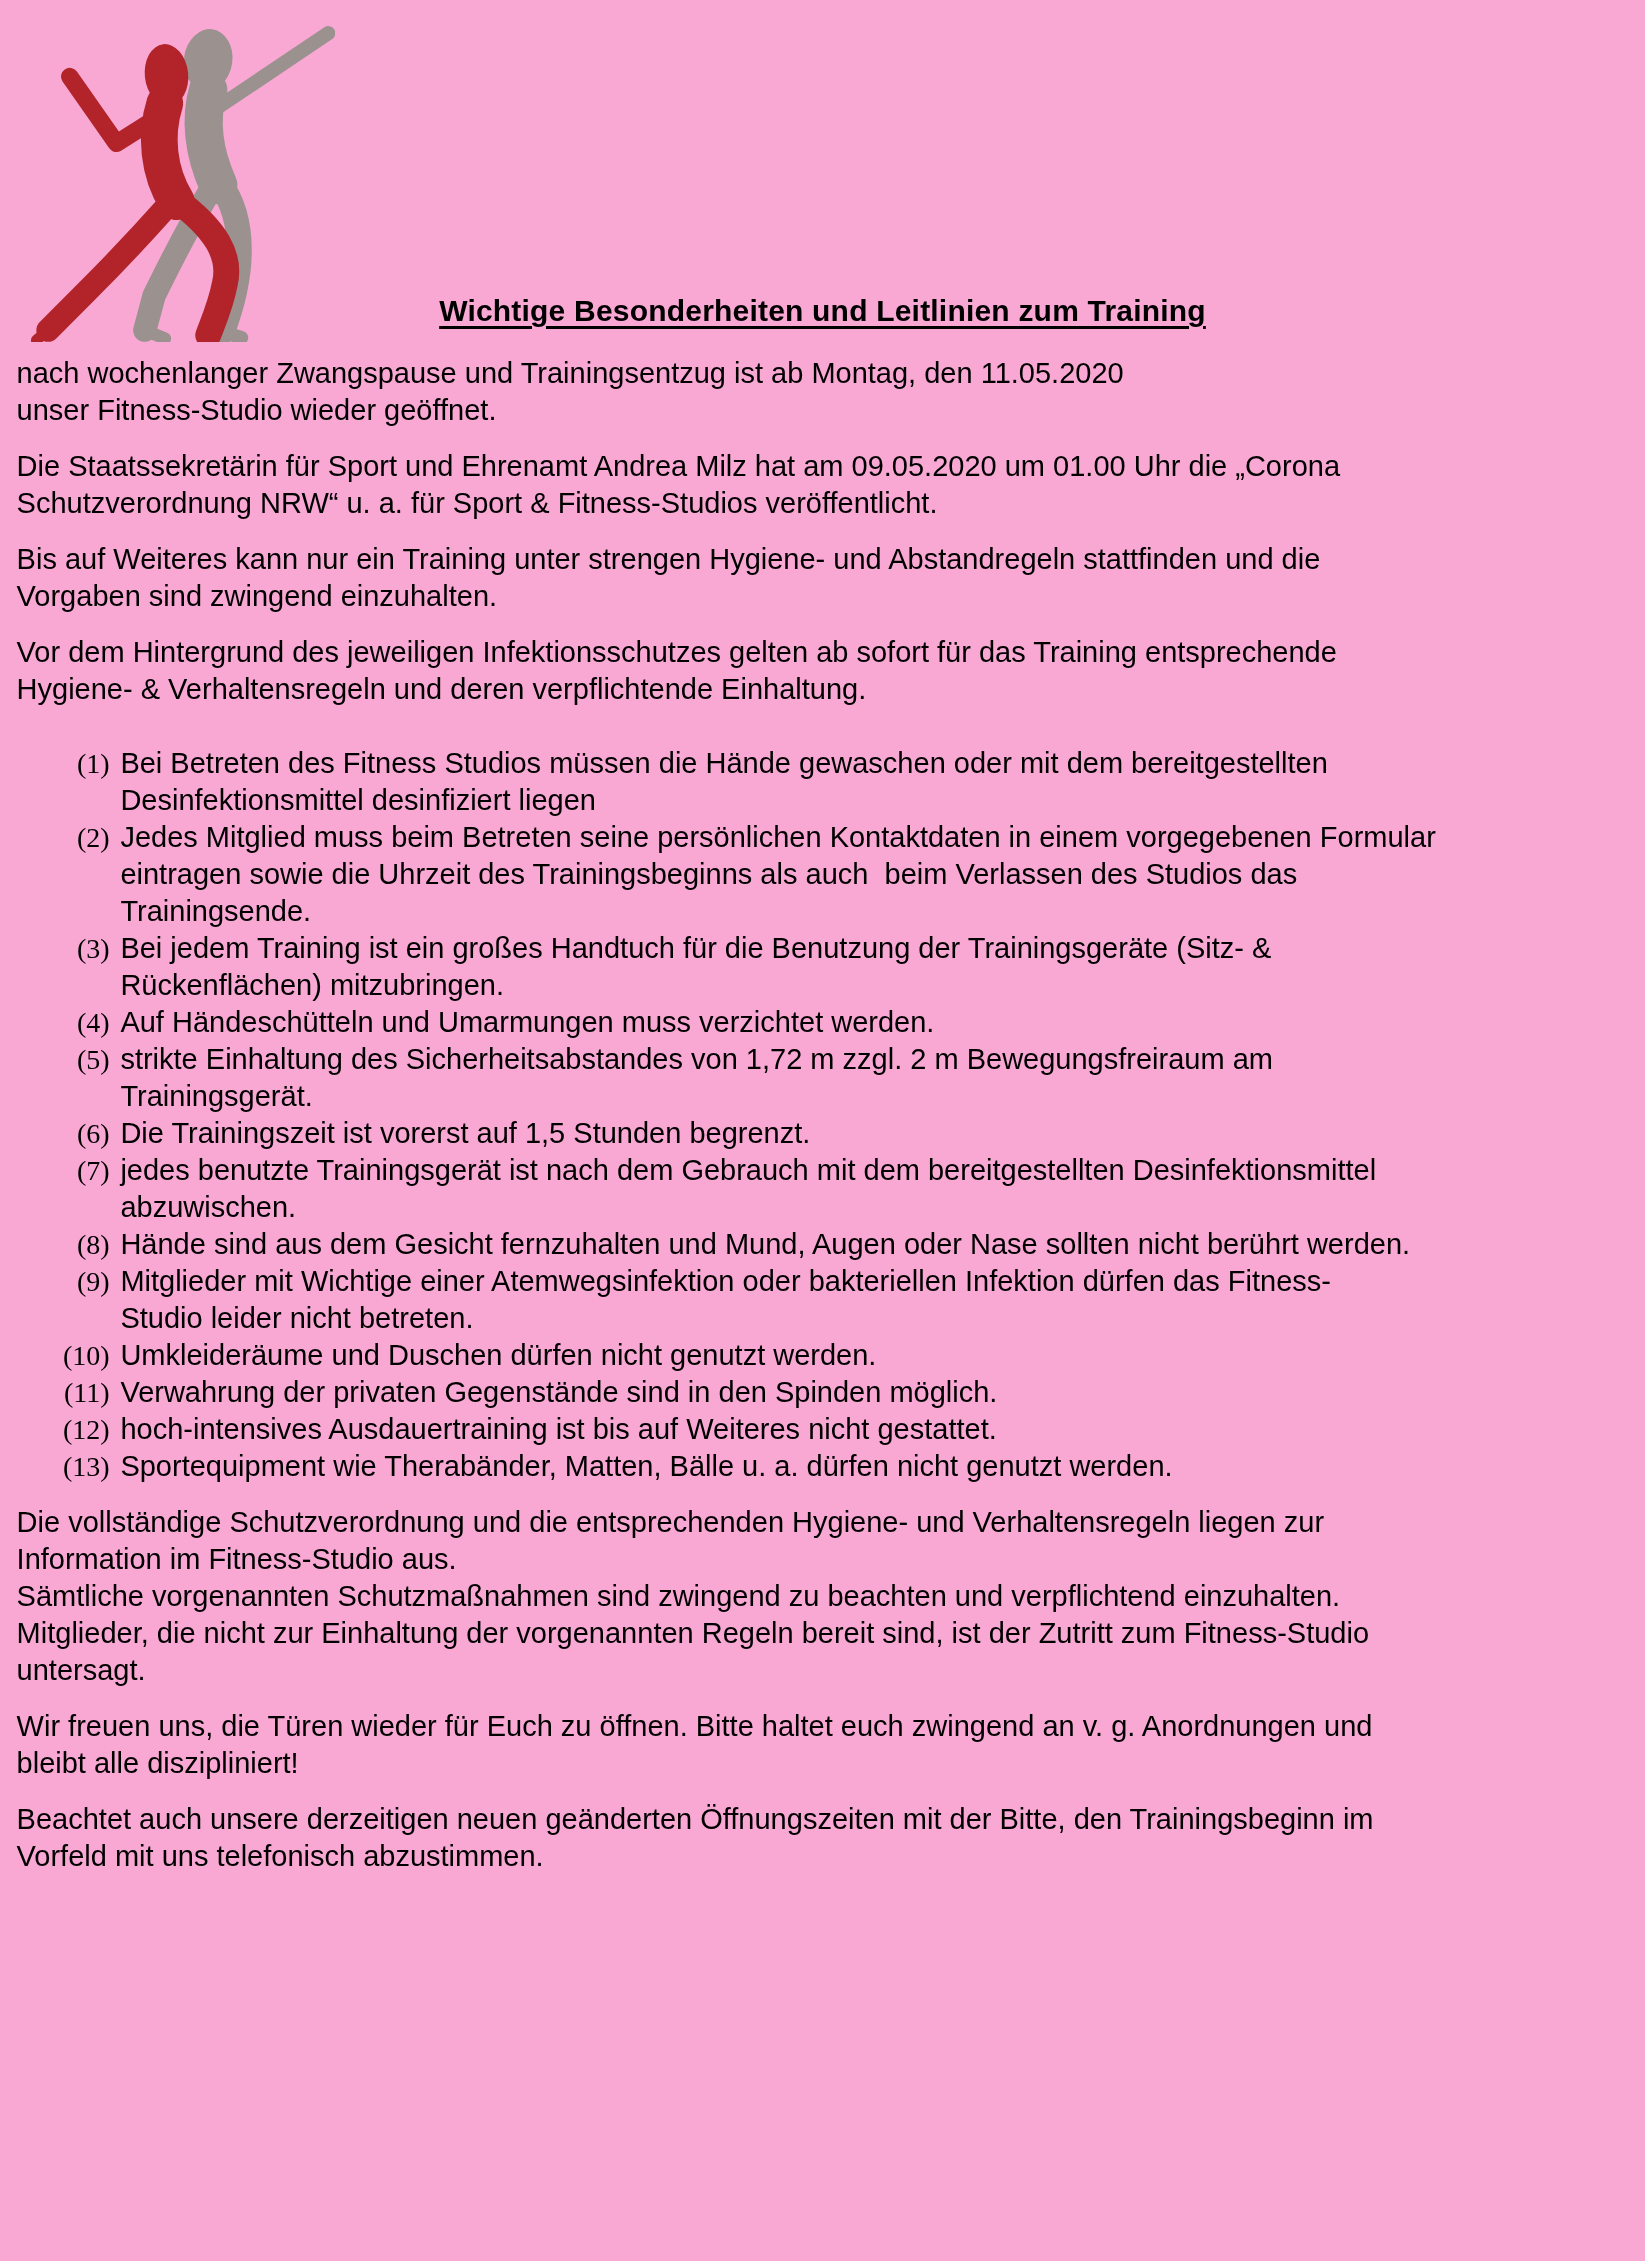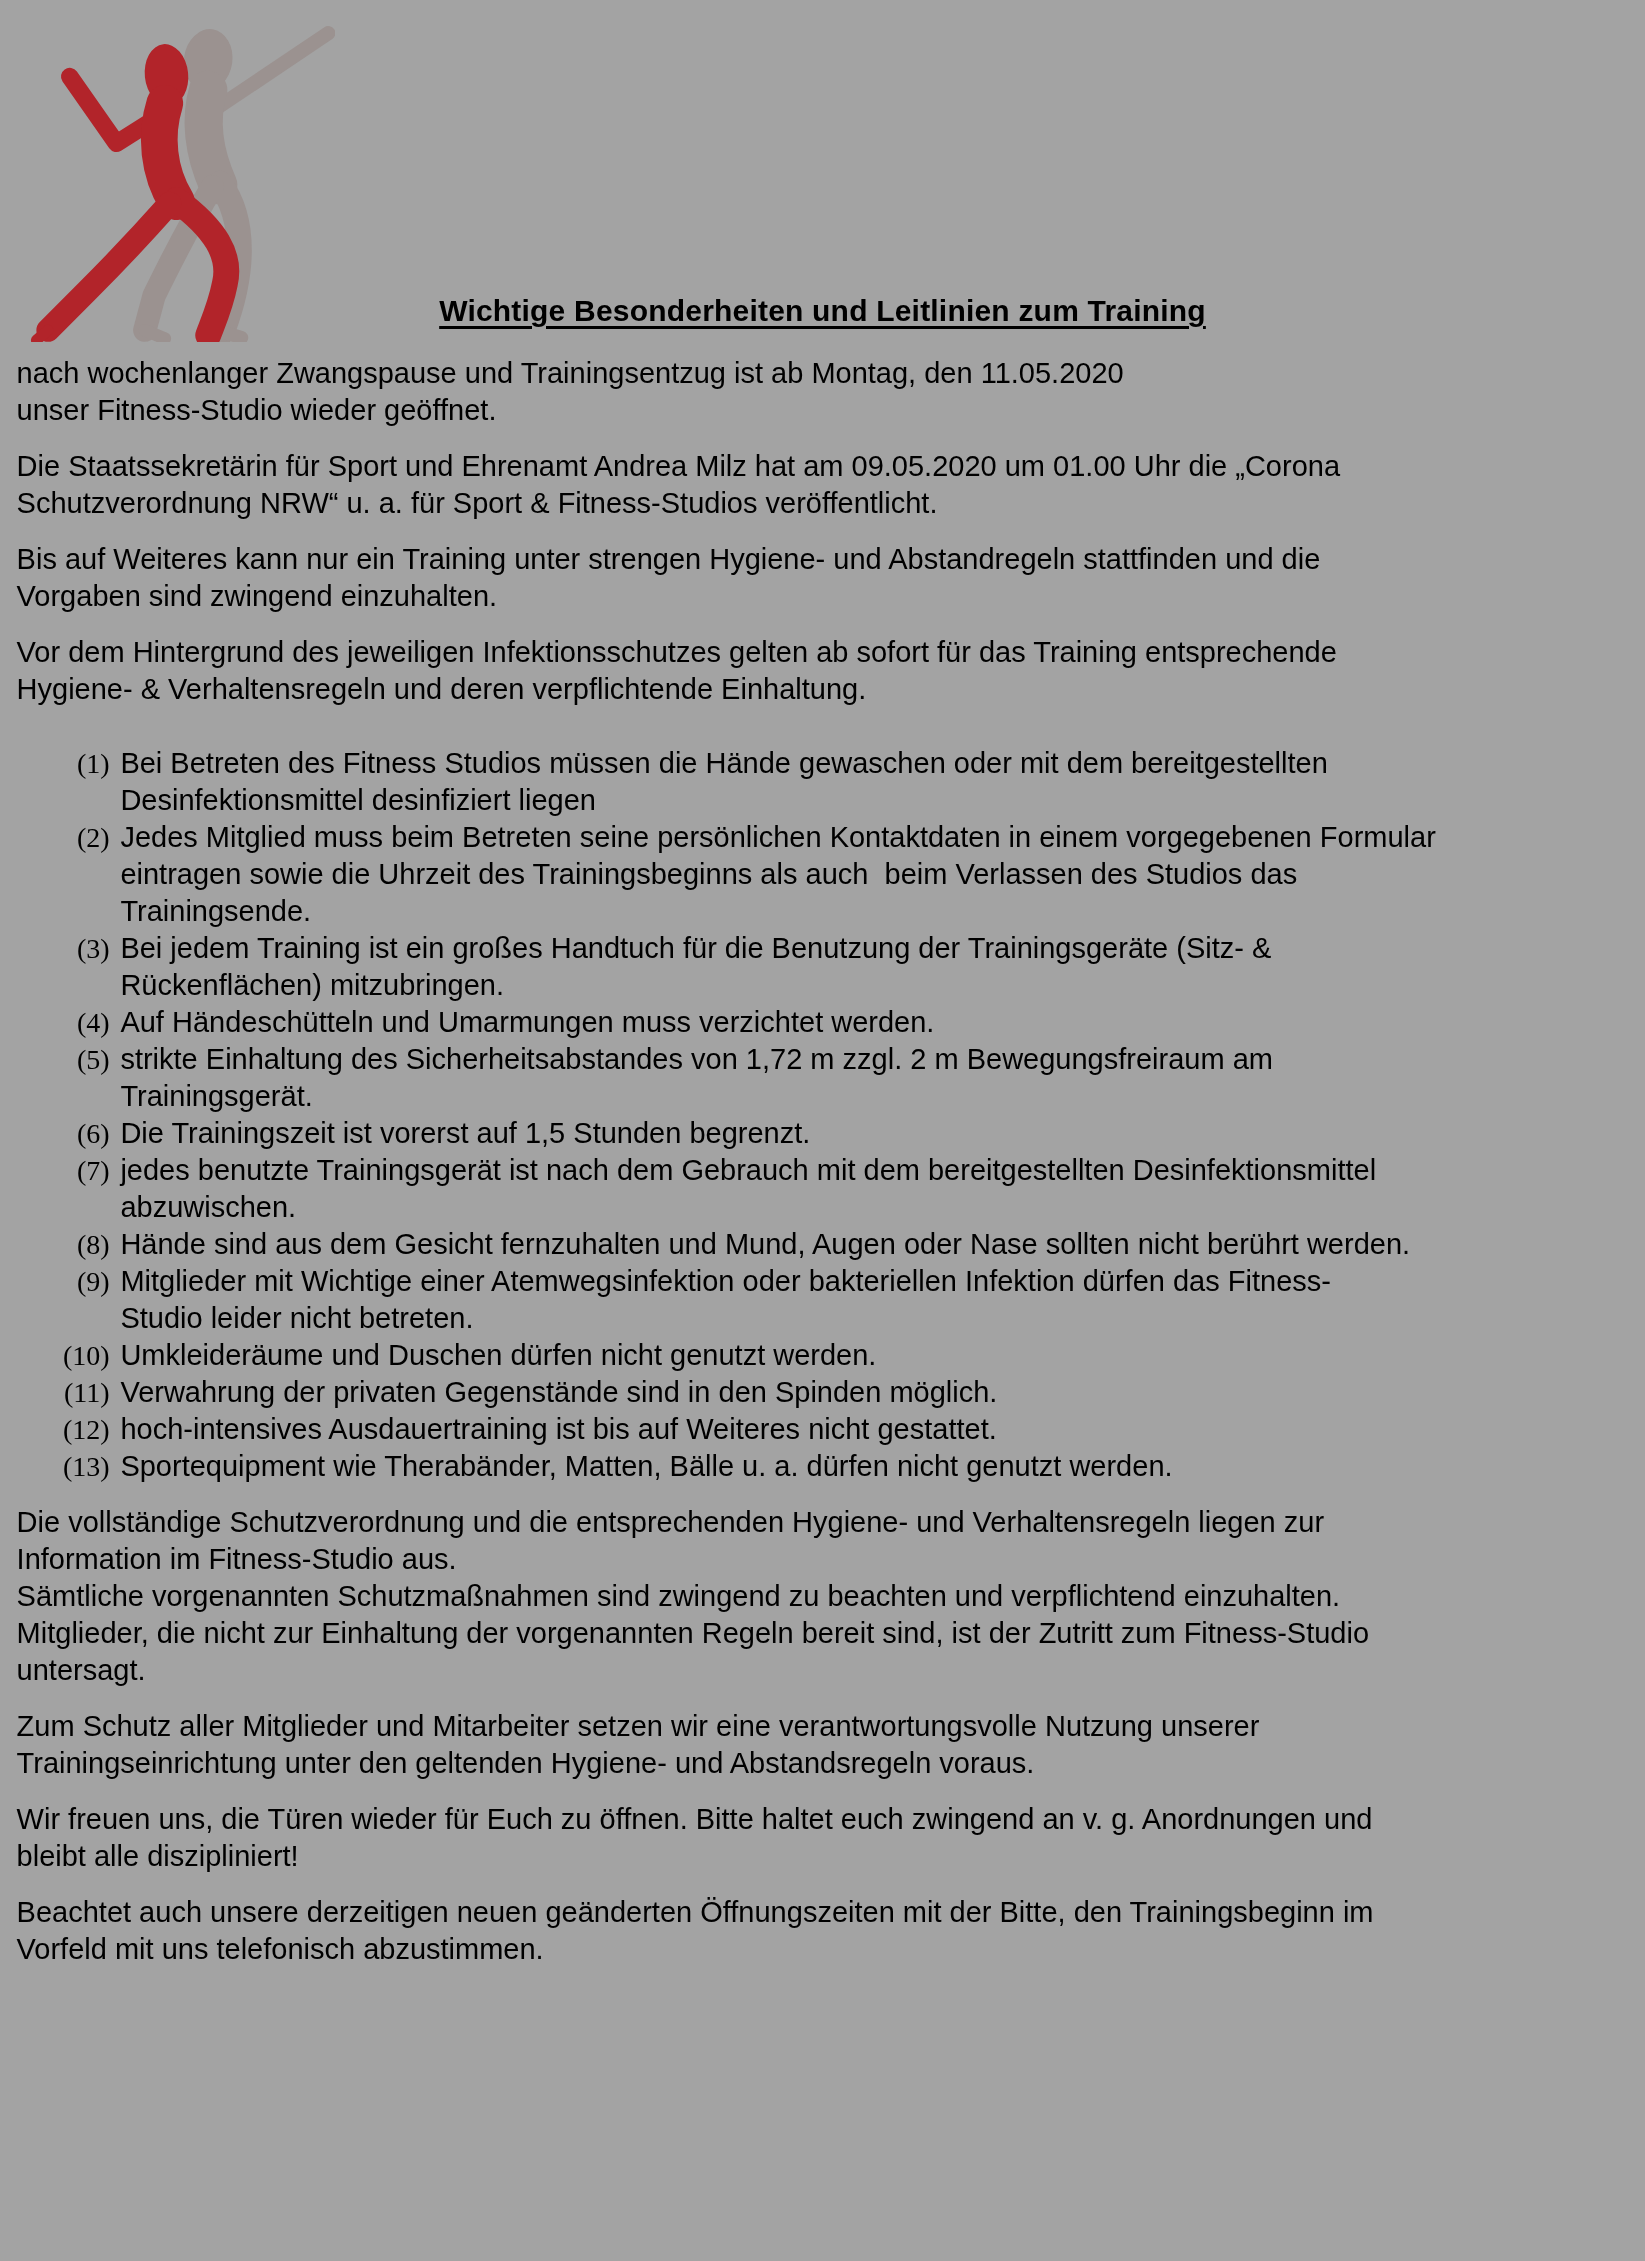--- a/index.html
+++ b/index.html
@@ -1,20 +1,20 @@
 <!DOCTYPE html>
 <html lang="de" style="font-size:13.3px"><head>
 <meta charset="utf-8">
 <style>
   html, body { margin: 0; padding: 0; background: #ffffff; }
   .page {
     position: relative;
     width: 1645px;
     height: 2261px;
-    background: #a3a3a3;
+    background: #f9a8d4;
     font-family: "Liberation Sans", sans-serif;
     color: #000000;
     overflow: hidden;
   }
   
   .header { position: absolute; top: 0; left: 0; width: 100%; height: 355px; }
   .logo { position: absolute; left: 18px; top: 8.3px; width: 317px; height: 334px; }
   .logo svg { width: 100%; height: 100%; display: block; }
   .limb { fill: none; stroke-linecap: round; stroke-linejoin: round; }
   .stroke-gray { stroke: #9b9290; }
@@ -159,22 +159,20 @@
         <span class="rule-num">(13)</span>
         <span class="rule-text">Sportequipment wie Therabänder, Matten, Bälle u. a. dürfen nicht genutzt werden.</span>
       </div>
     </div>
 
     <p class="para">Die vollständige Schutzverordnung und die entsprechenden Hygiene- und Verhaltensregeln liegen zur
 Information im Fitness-Studio aus.
 Sämtliche vorgenannten Schutzmaßnahmen sind zwingend zu beachten und verpflichtend einzuhalten.
 Mitglieder, die nicht zur Einhaltung der vorgenannten Regeln bereit sind, ist der Zutritt zum Fitness-Studio
 untersagt.</p>
-    <p class="para">Zum Schutz aller Mitglieder und Mitarbeiter setzen wir eine verantwortungsvolle Nutzung unserer
-Trainingseinrichtung unter den geltenden Hygiene- und Abstandsregeln voraus.</p>
     <p class="para">Wir freuen uns, die Türen wieder für Euch zu öffnen. Bitte haltet euch zwingend an v. g. Anordnungen und
 bleibt alle diszipliniert!</p>
     <p class="para">Beachtet auch unsere derzeitigen neuen geänderten Öffnungszeiten mit der Bitte, den Trainingsbeginn im
 Vorfeld mit uns telefonisch abzustimmen.</p>
 
   </div>
 </div>
 
 
 </body></html>

